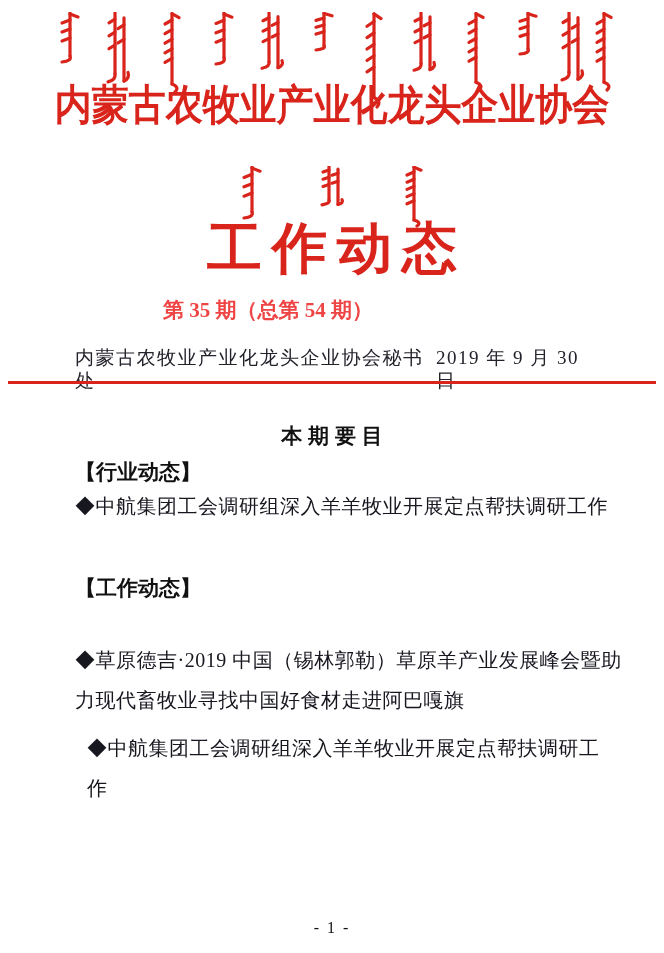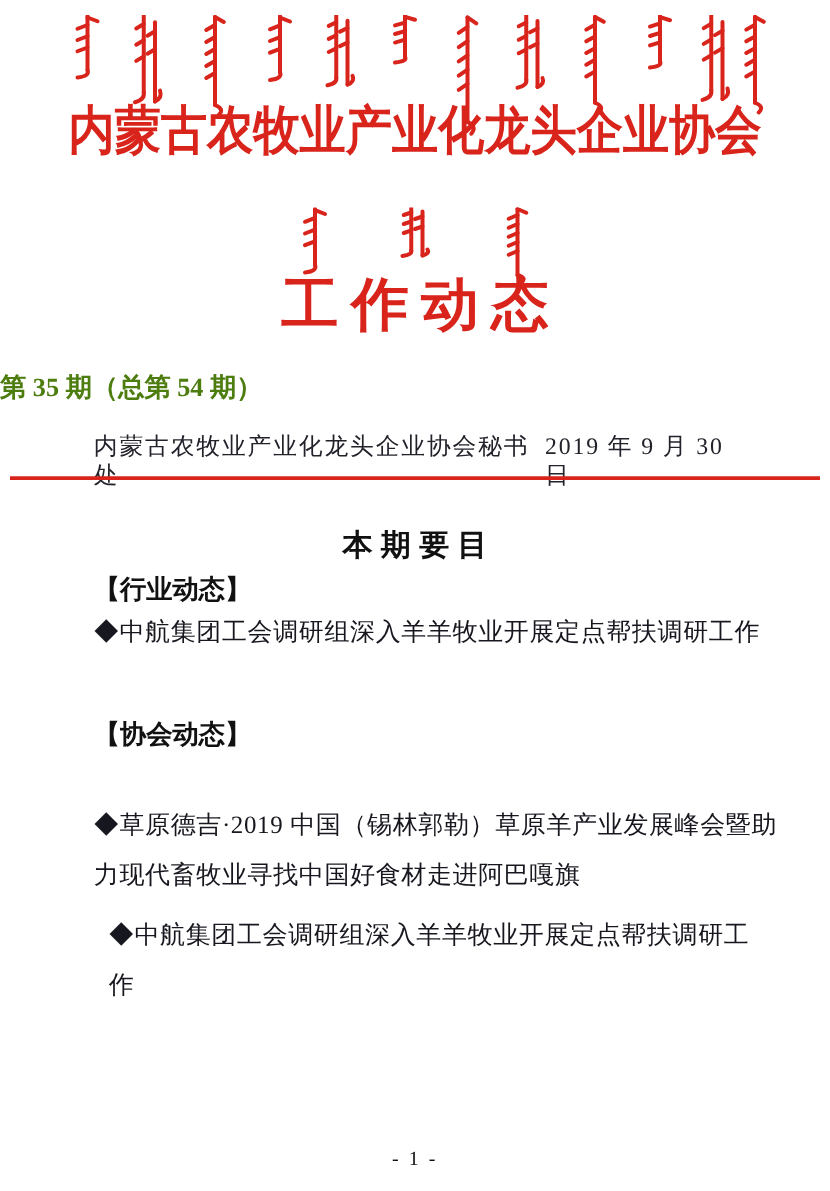--- a/index.html
+++ b/index.html
@@ -22,43 +22,43 @@
   .org-title{
     position:absolute;top:84px;left:0;width:664px;margin:0;
     text-align:center;font-size:42px;line-height:1;font-weight:bold;
     color:var(--red);
     transform:scaleX(0.88);transform-origin:center;
     font-family:"Liberation Serif", serif;
     white-space:nowrap;
   }
   .bulletin-title{
     position:absolute;top:221px;left:0;width:664px;margin:0;
-    text-align:center;font-size:46px;line-height:1;font-weight:900;
+    text-align:center;font-size:55px;line-height:1;font-weight:900;
     letter-spacing:10px;text-indent:10px;
     color:var(--red);
     font-family:"Liberation Serif", serif;
     white-space:nowrap;
   }
   .issue-line{
     position:absolute;top:299px;left:0;width:536px;
-    font-size:21px;font-weight:bold;line-height:1.1;
-    color:#4d7c0f;
+    text-align:center;font-size:21px;font-weight:bold;line-height:1.1;
+    color:#ef4444;
   }
   .meta-row{
     position:absolute;top:347px;left:75px;right:62px;
     display:flex;justify-content:space-between;align-items:baseline;
     font-size:19px;letter-spacing:1.5px;line-height:1.2;color:#22222b;
   }
   .red-rule{
     position:absolute;top:381px;left:8px;right:8px;height:3px;
     background:var(--red);border:none;margin:0;padding:0;
   }
   .contents-title{
     position:absolute;top:424px;left:0;width:664px;margin:0;
-    text-align:center;font-size:24px;font-weight:bold;line-height:1.1;
+    text-align:center;font-size:21px;font-weight:bold;line-height:1.1;
     font-family:"Liberation Sans", sans-serif;color:#111;
   }
   .sec-heading{
     position:absolute;left:75px;margin:0;
     font-size:21px;font-weight:bold;line-height:1.1;
     font-family:"Liberation Sans", sans-serif;color:#111;
   }
   .sec-heading.industry{top:460px;}
   .sec-heading.association{top:576px;}
   .toc-item{
@@ -144,21 +144,21 @@
   </div>
 
   <div class="red-rule"></div>
 
   <h3 class="contents-title">本 期 要 目</h3>
 
   <h4 class="sec-heading industry">【行业动态】</h4>
 
   <p class="toc-item i1">◆中航集团工会调研组深入羊羊牧业开展定点帮扶调研工作</p>
 
-  <h4 class="sec-heading association">【协会动态】</h4>
+  <h4 class="sec-heading association">【工作动态】</h4>
 
   <p class="toc-item i2">◆草原德吉·2019 中国（锡林郭勒）草原羊产业发展峰会暨助力现代畜牧业寻找中国好食材走进阿巴嘎旗</p>
 
 
   <p class="toc-item i4">◆中航集团工会调研组深入羊羊牧业开展定点帮扶调研工作</p>
 
   <div class="page-footer">
     <span>- 1 -</span>
   </div>
 

